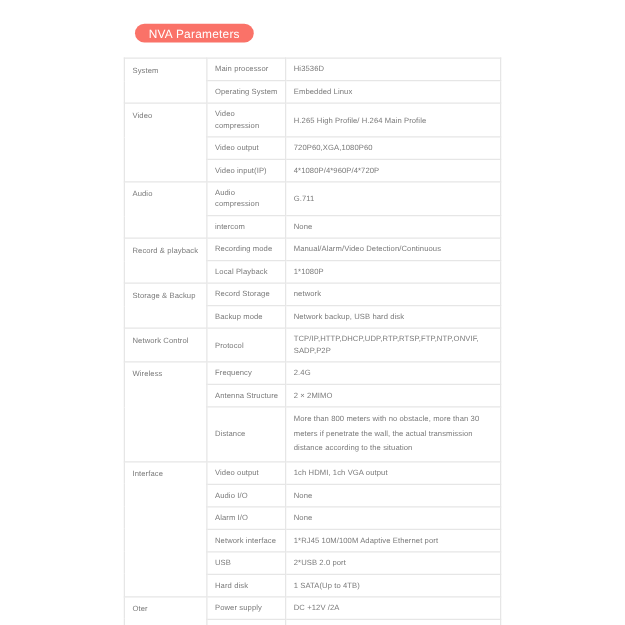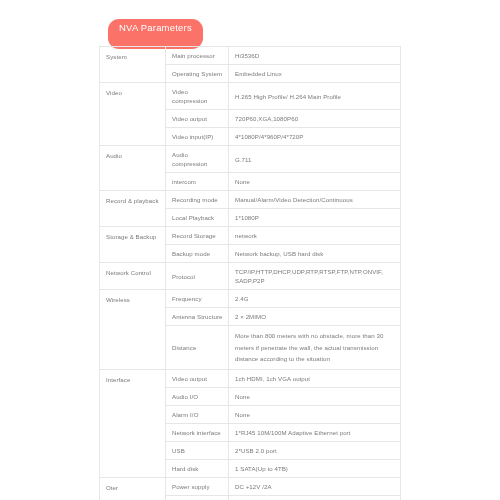--- a/index.html
+++ b/index.html
@@ -25,21 +25,21 @@
     left: 0;
     top: 19px;
     width: 100%;
     height: 20px;
   }
   .badge {
     position: absolute;
     left: 108px;
     top: 0;
     display: inline-block;
-    padding: 3px 11px 15px 11px;
+    padding: 3px 11px 0 11px;
     border-radius: 11px;
     background: #fa7268;
     color: #ffffff;
     font-size: 9.5px;
     line-height: 12px;
     letter-spacing: 0.2px;
     white-space: nowrap;
     font-family: "Liberation Sans", sans-serif;
   }
   .spec-table {

